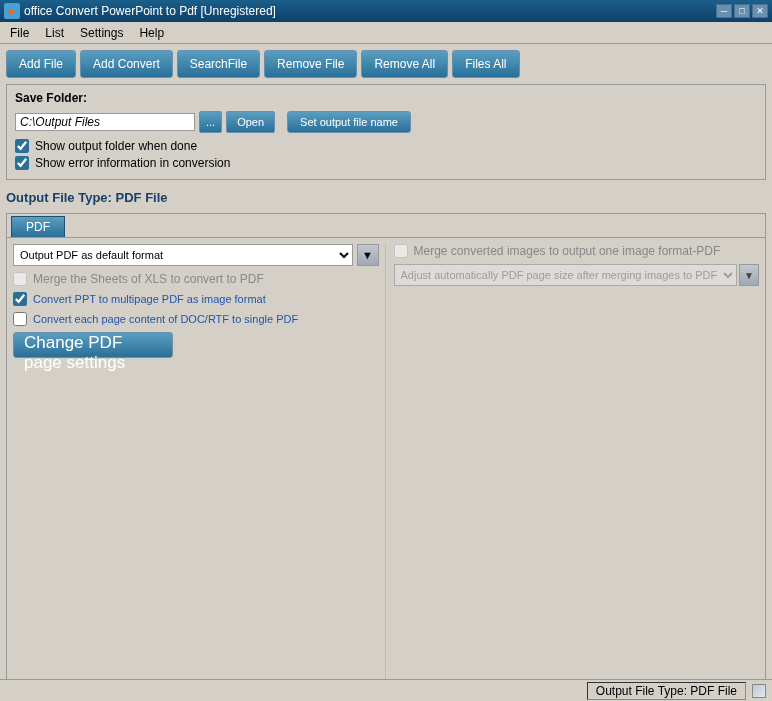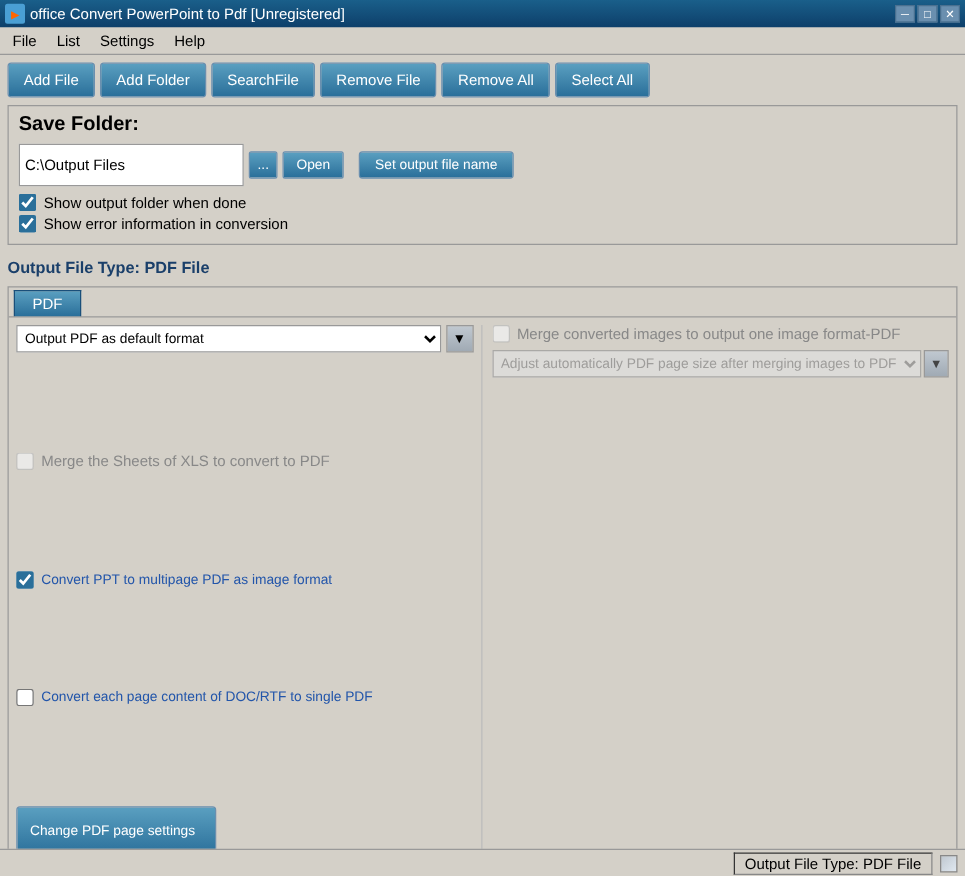--- a/index.html
+++ b/index.html
@@ -140,36 +140,37 @@
     }
 
     
     .section-box {
       border: 1px solid #999;
       padding: 6px 8px;
       background: #d4d0c8;
     }
     .section-label {
       font-weight: bold;
-      font-size: 16px;
+      font-size: 12px;
       margin-bottom: 6px;
     }
     .folder-row {
       display: flex;
       align-items: center;
       gap: 4px;
       margin-bottom: 6px;
     }
     .folder-input {
       flex: 0 0 180px;
-      height: 34px;
+      height: 18px;
       border: 1px solid #999;
       padding: 2px 4px;
       font-size: 12px;
       background: white;
+      font-style: italic;
     }
     .btn-small {
       height: 22px;
       padding: 0 6px;
       border: 1px solid #6a8faf;
       background: linear-gradient(to bottom, #5a9fc0, #2a6f9a);
       color: white;
       font-size: 11px;
       cursor: pointer;
       border-radius: 2px;
@@ -220,21 +221,20 @@
       padding: 6px;
       height: calc(100% - 26px);
     }
     .pdf-left {
       flex: 1;
       display: flex;
       flex-direction: column;
       gap: 6px;
       padding-right: 6px;
       border-right: 1px solid #bbb;
-      justify-content: space-between;
     }
     .pdf-right {
       flex: 1;
       display: flex;
       flex-direction: column;
       gap: 6px;
       padding-left: 8px;
     }
     .pdf-select-row {
       display: flex;
@@ -269,26 +269,26 @@
     .pdf-checkbox-row input[type=checkbox] {
       width: 14px;
       height: 14px;
       accent-color: #2a6f9a;
     }
     .disabled-text {
       color: #888;
     }
     .btn-change-pdf {
       width: 160px;
-      height: 40px;
+      height: 26px;
       padding: 0 10px;
       border: 1px solid #6a8faf;
       background: linear-gradient(to bottom, #5a9fc0, #2a6f9a);
       color: white;
-      font-size: 11px;
+      font-size: 17px;
       cursor: pointer;
       border-radius: 3px;
       text-align: left;
     }
 
     
     .status-bar {
       position: absolute;
       bottom: 0;
       left: 0;
@@ -359,25 +359,25 @@
     <div class="menu-item">List</div>
     <div class="menu-item">Settings</div>
     <div class="menu-item">Help</div>
   </div>
 
   <div class="main">
 
 
     <div class="toolbar">
       <button class="btn">Add File</button>
-      <button class="btn">Add Folder</button>
+      <button class="btn">Add Convert</button>
       <button class="btn">SearchFile</button>
       <button class="btn">Remove File</button>
       <button class="btn">Remove All</button>
-      <button class="btn">Select All</button>
+      <button class="btn">Files All</button>
     </div>
 
     <div class="section-box">
       <div class="section-label">Save Folder:</div>
       <div class="folder-row">
         <input class="folder-input" type="text" value="C:\Output Files" style="">
         <button class="btn-small">...</button>
         <button class="btn-small" style="padding: 0 10px;">Open</button>
         <button class="btn" style="height:22px; font-size:11px; margin-left:8px;">Set output file name</button>
       </div>

